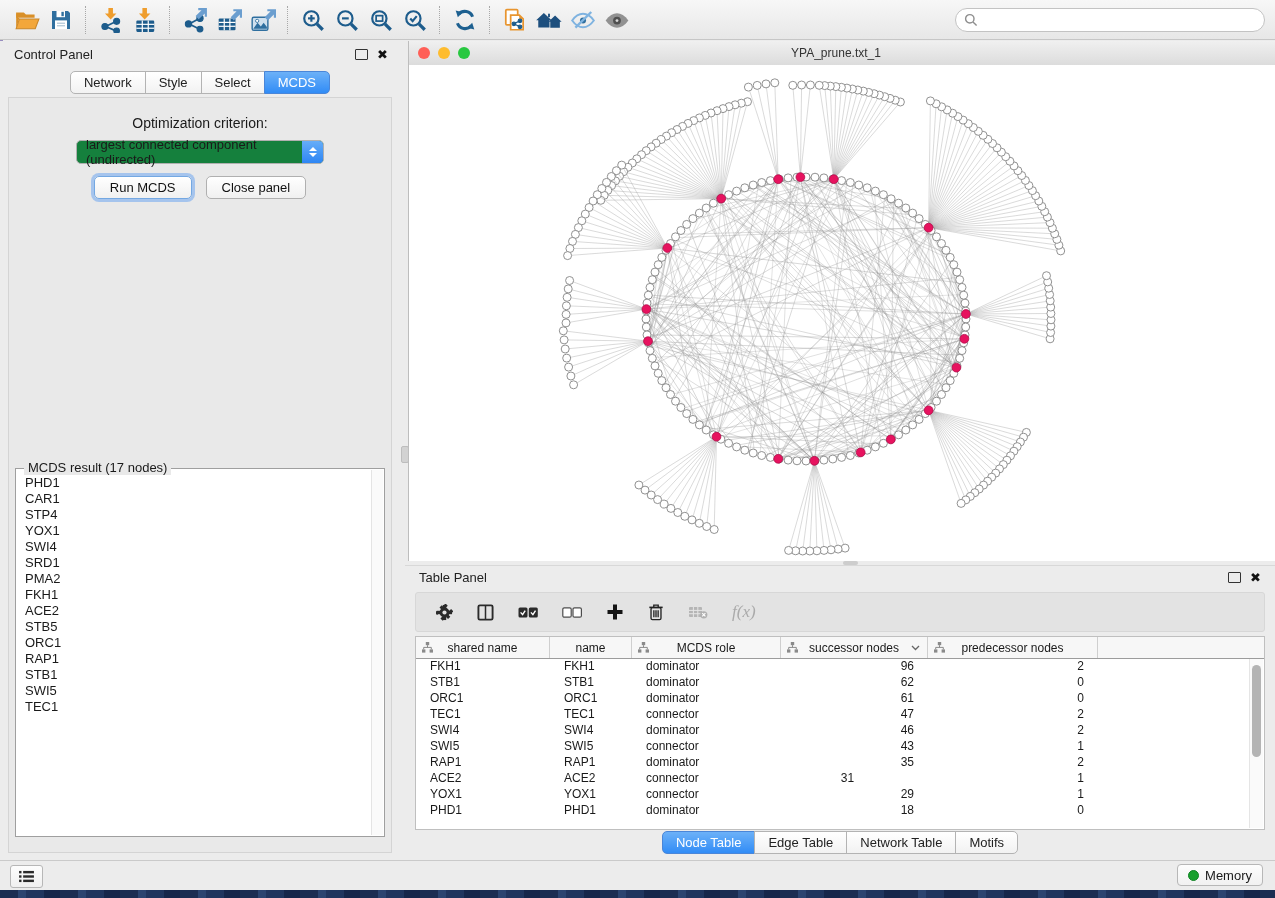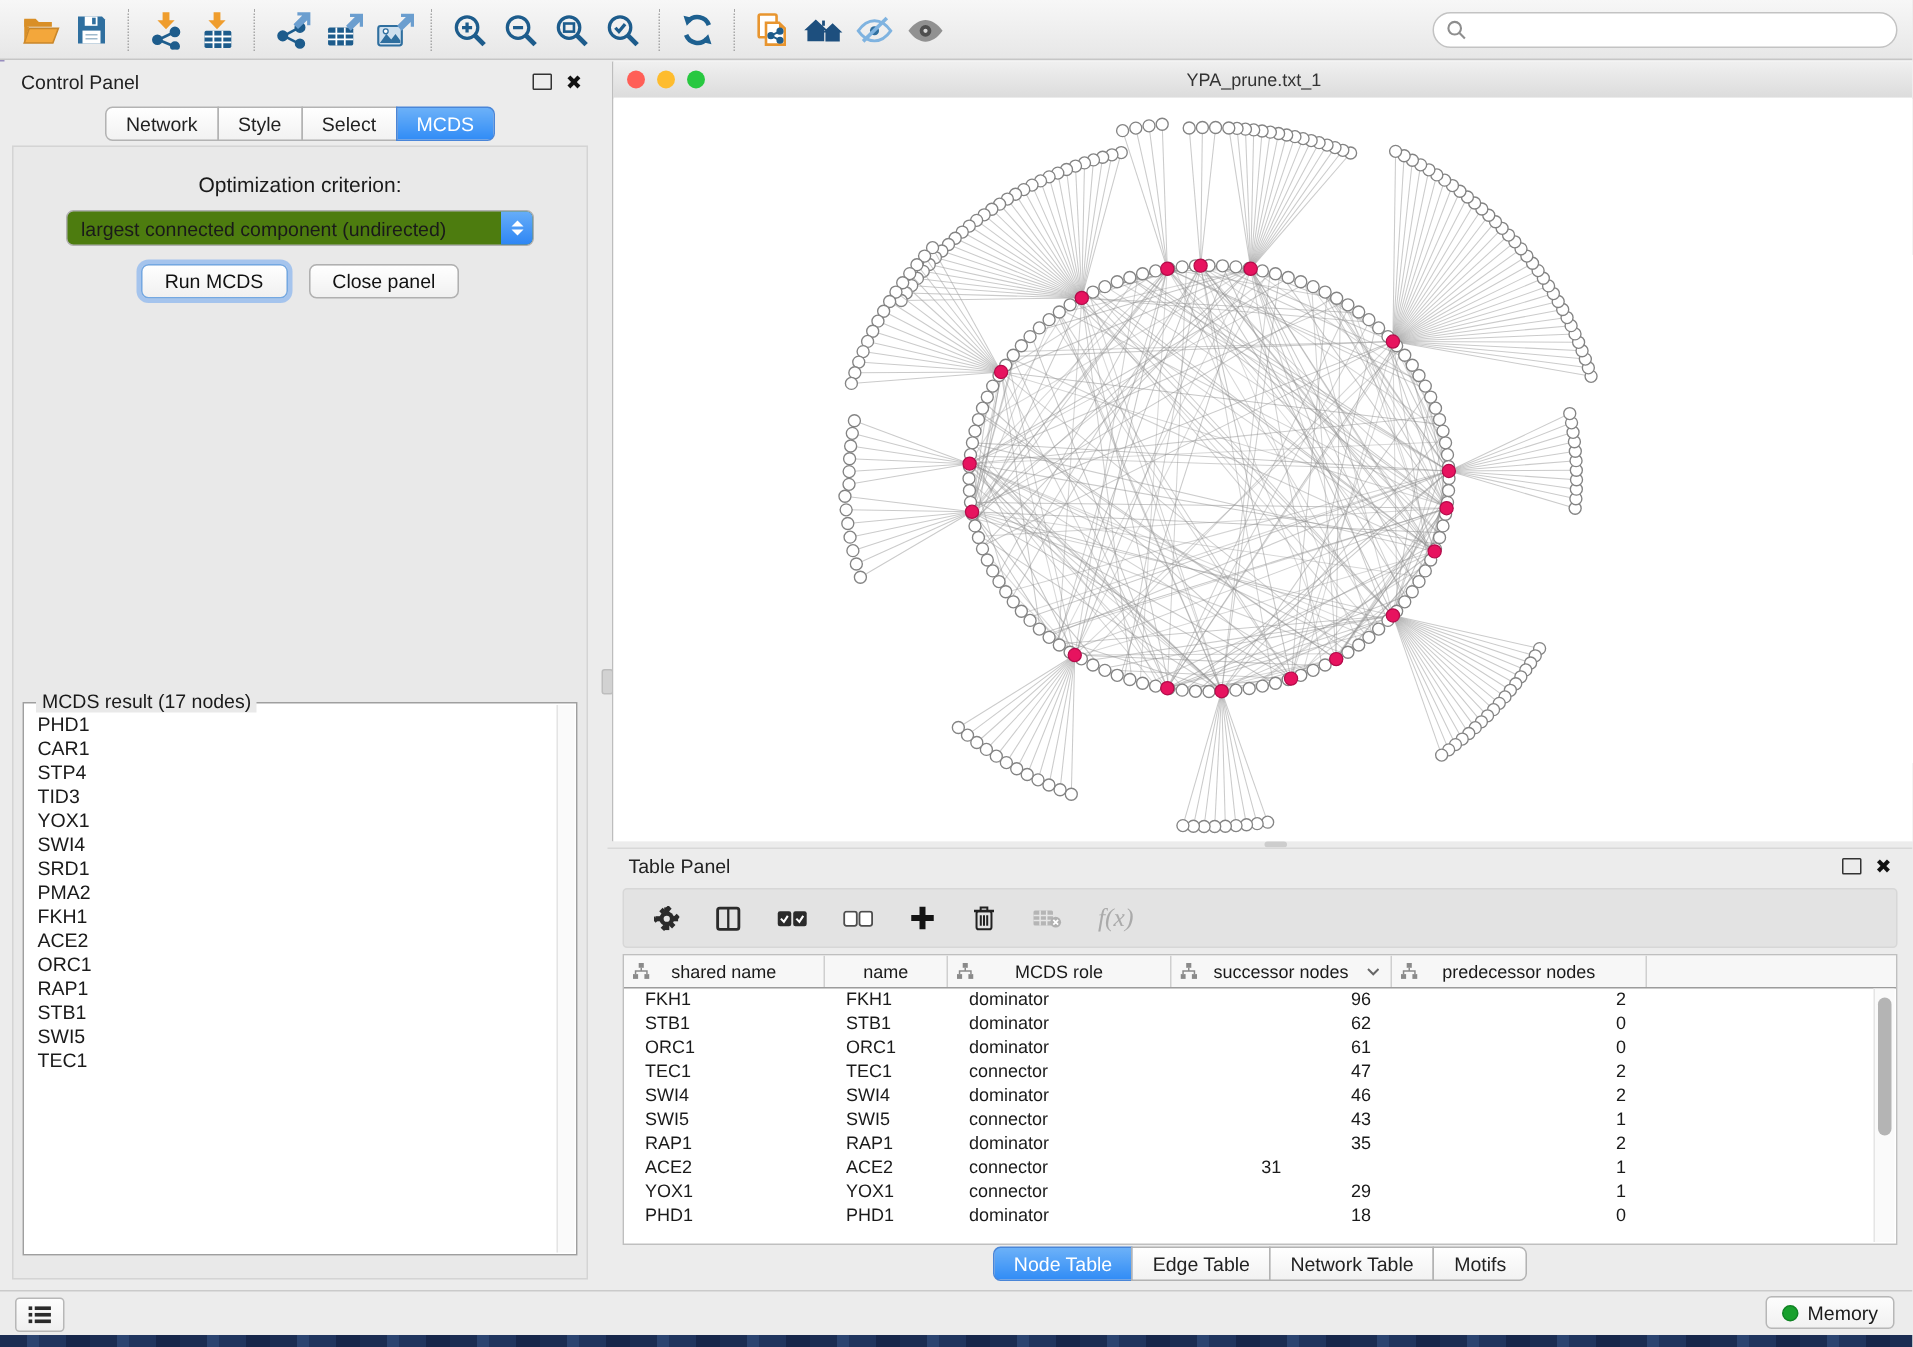--- a/index.html
+++ b/index.html
@@ -27,21 +27,21 @@
   .tabbar{display:flex;justify-content:center;}
   .cp-tabs-wrap{position:absolute;left:0;right:0;top:30px;display:flex;justify-content:center;}
   .tab{border:1px solid #b3b3b3;margin-left:-1px;padding:3px 13px;font-size:13px;
        background:linear-gradient(#ffffff,#f2f2f2);color:#222;cursor:default;}
   .tab:first-child{border-radius:5px 0 0 5px;margin-left:0;}
   .tab:last-child{border-radius:0 5px 5px 0;}
   .tab.sel{background:linear-gradient(#6cb1f8,#318cf6);border-color:#4a86d8;color:#fff;}
   .cp-body{position:absolute;left:8px;right:8px;top:56px;bottom:8px;background:#e9e9e9;
      border:1px solid #d4d4d4;text-align:center;}
   .opt-label{margin-top:17px;font-size:14px;}
-  .dropdown{margin:9px auto 0;width:312px;height:24px;background:#4d7c0f;border:1px solid #b0b0b0;
+  .dropdown{margin:9px auto 0;width:248px;height:24px;background:#15803d;border:1px solid #b0b0b0;
      border-radius:5px;position:relative;display:flex;align-items:center;padding-left:9px;
      box-sizing:border-box;font-size:13px;text-align:left;}
   .dd-stepper{position:absolute;right:0;top:0;bottom:0;width:21px;border-radius:0 4px 4px 0;
      background:linear-gradient(#66adf8,#2e86f4);display:flex;flex-direction:column;
      align-items:center;justify-content:center;gap:2px;}
   .dd-up{width:0;height:0;border-left:4px solid transparent;border-right:4px solid transparent;border-bottom:4.5px solid #fff;}
   .dd-down{width:0;height:0;border-left:4px solid transparent;border-right:4px solid transparent;border-top:4.5px solid #fff;}
   .btn-row{margin-top:12px;display:flex;justify-content:center;gap:14px;}
   .mac-btn{padding:3px 15px;font-size:13px;background:linear-gradient(#ffffff,#f0f0f0);
      border:1px solid #b0b0b0;border-radius:5px;color:#111;}
@@ -309,27 +309,27 @@
     <div class="btn-row">
       <button class="mac-btn focused">Run MCDS</button>
       <button class="mac-btn">Close panel</button>
     </div>
     <div class="groupbox">
       <span class="groupbox-label">MCDS result (17 nodes)</span>
       <div class="mcds-list" id="mcds-list">
           <div class="mcds-item">PHD1</div>
           <div class="mcds-item">CAR1</div>
           <div class="mcds-item">STP4</div>
-          <div class="mcds-item">TID3</div>
           <div class="mcds-item">YOX1</div>
           <div class="mcds-item">SWI4</div>
           <div class="mcds-item">SRD1</div>
           <div class="mcds-item">PMA2</div>
           <div class="mcds-item">FKH1</div>
           <div class="mcds-item">ACE2</div>
+          <div class="mcds-item">STB5</div>
           <div class="mcds-item">ORC1</div>
           <div class="mcds-item">RAP1</div>
           <div class="mcds-item">STB1</div>
           <div class="mcds-item">SWI5</div>
           <div class="mcds-item">TEC1</div>
         </div>
       <div class="list-scroll"></div>
     </div>
   </div>
 </div>

